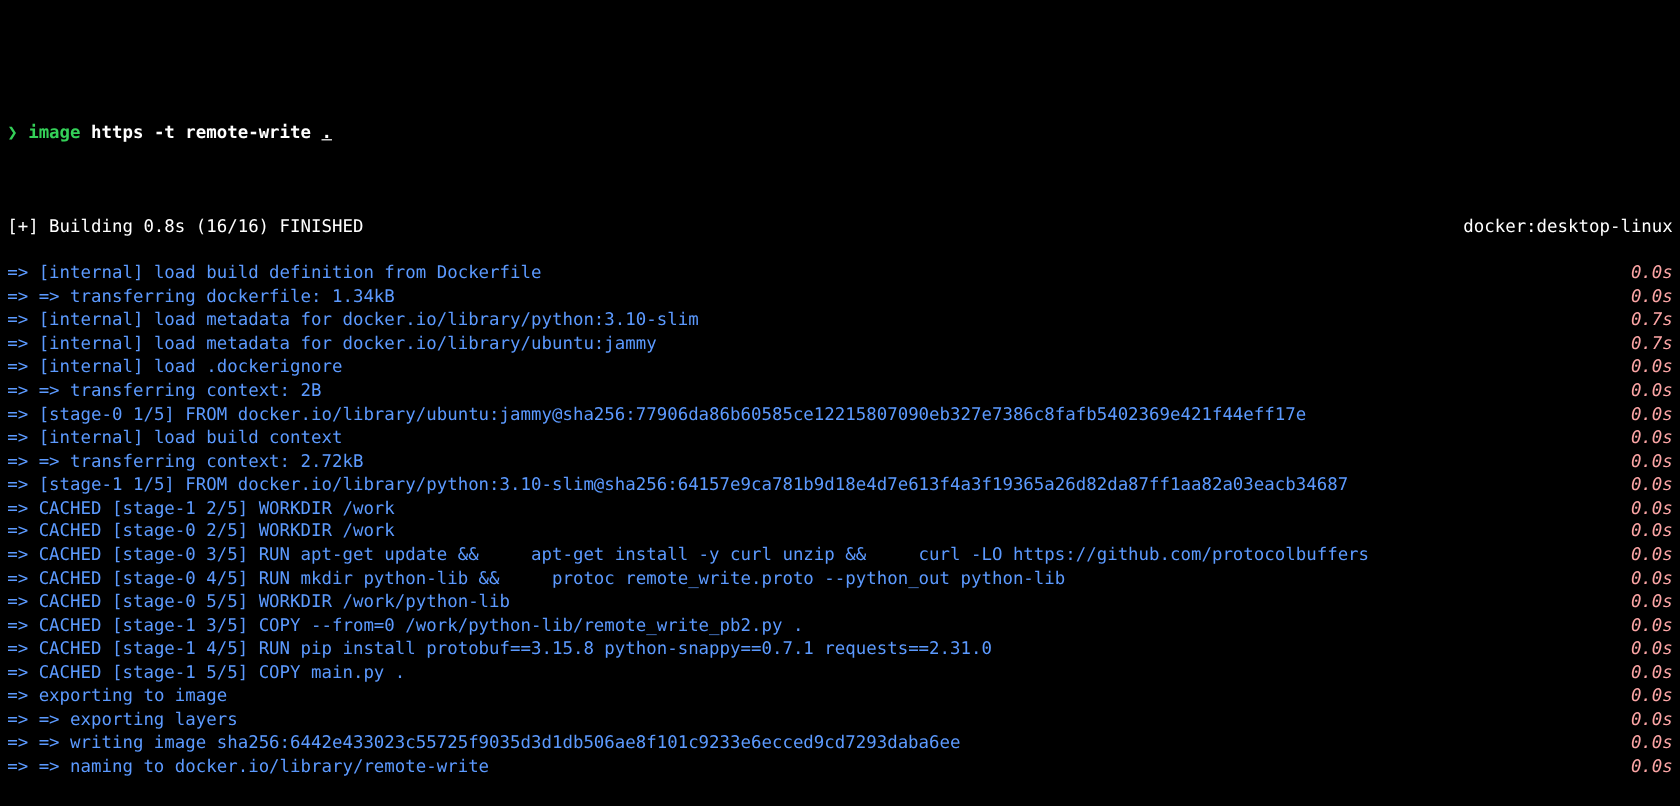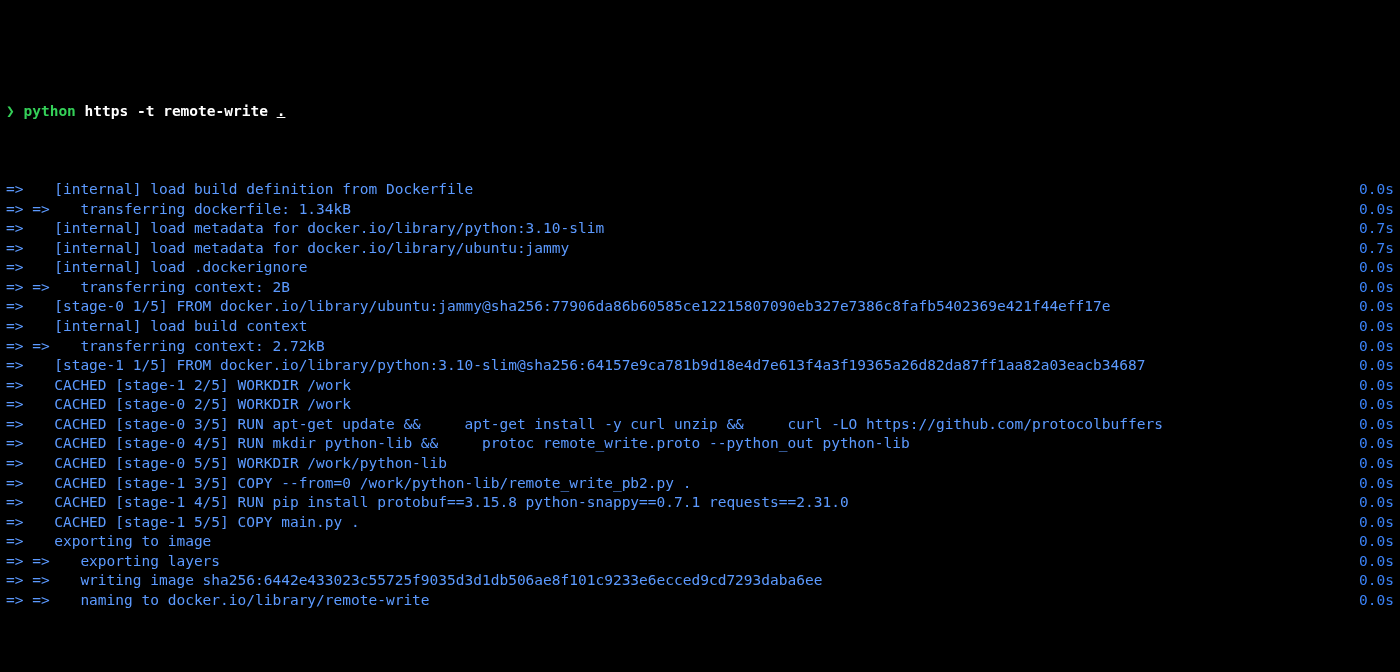--- a/index.html
+++ b/index.html
@@ -14,33 +14,34 @@
     overflow-x: auto;
   }
   .line { display: flex; justify-content: space-between; }
   .left { flex: 0 0 auto; }
   .right { flex: 0 0 auto; }
   .prompt { color: #34d058; font-weight: bold; }
   .cmd-green { color: #34d058; font-weight: bold; }
   .cmd-white { color: #ffffff; font-weight: bold; }
   .status-white { color: #ffffff; }
   .arrow { color: #5c9aff; }
-  .step { color: #5c9aff; margin-left: 22px; }
-  .time { color: #3b82f6; }
+  .step { color: #5c9aff; }
+  .time { color: #fca5a5; font-style: italic; }
   .context { color: #ffffff; }
   .underline { text-decoration: underline; }
 </style>
 </head>
 <body>
 
 
 
 <div>
-<div><span class="prompt">❯</span> <span class="cmd-green">python</span><span class="cmd-white"> https -t remote-write </span><span class="cmd-white underline">.</span></div>
+<div><span class="prompt">❯</span> <span class="cmd-green">image</span><span class="cmd-white"> https -t remote-write </span><span class="cmd-white underline">.</span></div>
 <div> </div>
+<div class="line"><span class="left status-white">[+] Building 0.8s (16/16) FINISHED</span><span class="right context">docker:desktop-linux</span></div>
 <div id="build-lines"><div class="line"><span class="left"><span class="arrow">=&gt; </span><span class="step">[internal] load build definition from Dockerfile</span></span><span class="right time">0.0s</span></div><div class="line"><span class="left"><span class="arrow">=&gt; =&gt; </span><span class="step">transferring dockerfile: 1.34kB</span></span><span class="right time">0.0s</span></div><div class="line"><span class="left"><span class="arrow">=&gt; </span><span class="step">[internal] load metadata for docker.io/library/python:3.10-slim</span></span><span class="right time">0.7s</span></div><div class="line"><span class="left"><span class="arrow">=&gt; </span><span class="step">[internal] load metadata for docker.io/library/ubuntu:jammy</span></span><span class="right time">0.7s</span></div><div class="line"><span class="left"><span class="arrow">=&gt; </span><span class="step">[internal] load .dockerignore</span></span><span class="right time">0.0s</span></div><div class="line"><span class="left"><span class="arrow">=&gt; =&gt; </span><span class="step">transferring context: 2B</span></span><span class="right time">0.0s</span></div><div class="line"><span class="left"><span class="arrow">=&gt; </span><span class="step">[stage-0 1/5] FROM docker.io/library/ubuntu:jammy@sha256:77906da86b60585ce12215807090eb327e7386c8fafb5402369e421f44eff17e</span></span><span class="right time">0.0s</span></div><div class="line"><span class="left"><span class="arrow">=&gt; </span><span class="step">[internal] load build context</span></span><span class="right time">0.0s</span></div><div class="line"><span class="left"><span class="arrow">=&gt; =&gt; </span><span class="step">transferring context: 2.72kB</span></span><span class="right time">0.0s</span></div><div class="line"><span class="left"><span class="arrow">=&gt; </span><span class="step">[stage-1 1/5] FROM docker.io/library/python:3.10-slim@sha256:64157e9ca781b9d18e4d7e613f4a3f19365a26d82da87ff1aa82a03eacb34687</span></span><span class="right time">0.0s</span></div><div class="line"><span class="left"><span class="arrow">=&gt; </span><span class="step">CACHED [stage-1 2/5] WORKDIR /work</span></span><span class="right time">0.0s</span></div><div class="line"><span class="left"><span class="arrow">=&gt; </span><span class="step">CACHED [stage-0 2/5] WORKDIR /work</span></span><span class="right time">0.0s</span></div><div class="line"><span class="left"><span class="arrow">=&gt; </span><span class="step">CACHED [stage-0 3/5] RUN apt-get update &amp;&amp;     apt-get install -y curl unzip &amp;&amp;     curl -LO https://github.com/protocolbuffers</span></span><span class="right time">0.0s</span></div><div class="line"><span class="left"><span class="arrow">=&gt; </span><span class="step">CACHED [stage-0 4/5] RUN mkdir python-lib &amp;&amp;     protoc remote_write.proto --python_out python-lib</span></span><span class="right time">0.0s</span></div><div class="line"><span class="left"><span class="arrow">=&gt; </span><span class="step">CACHED [stage-0 5/5] WORKDIR /work/python-lib</span></span><span class="right time">0.0s</span></div><div class="line"><span class="left"><span class="arrow">=&gt; </span><span class="step">CACHED [stage-1 3/5] COPY --from=0 /work/python-lib/remote_write_pb2.py .</span></span><span class="right time">0.0s</span></div><div class="line"><span class="left"><span class="arrow">=&gt; </span><span class="step">CACHED [stage-1 4/5] RUN pip install protobuf==3.15.8 python-snappy==0.7.1 requests==2.31.0</span></span><span class="right time">0.0s</span></div><div class="line"><span class="left"><span class="arrow">=&gt; </span><span class="step">CACHED [stage-1 5/5] COPY main.py .</span></span><span class="right time">0.0s</span></div><div class="line"><span class="left"><span class="arrow">=&gt; </span><span class="step">exporting to image</span></span><span class="right time">0.0s</span></div><div class="line"><span class="left"><span class="arrow">=&gt; =&gt; </span><span class="step">exporting layers</span></span><span class="right time">0.0s</span></div><div class="line"><span class="left"><span class="arrow">=&gt; =&gt; </span><span class="step">writing image sha256:6442e433023c55725f9035d3d1db506ae8f101c9233e6ecced9cd7293daba6ee</span></span><span class="right time">0.0s</span></div><div class="line"><span class="left"><span class="arrow">=&gt; =&gt; </span><span class="step">naming to docker.io/library/remote-write</span></span><span class="right time">0.0s</span></div></div>
 <div> </div>
 
 
 
 
 
 
 </div>
 

